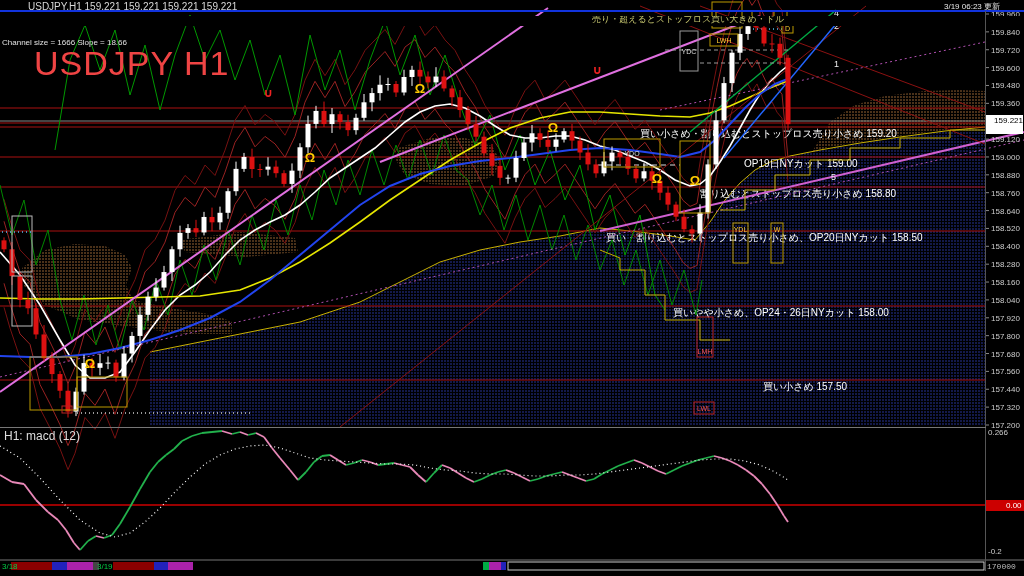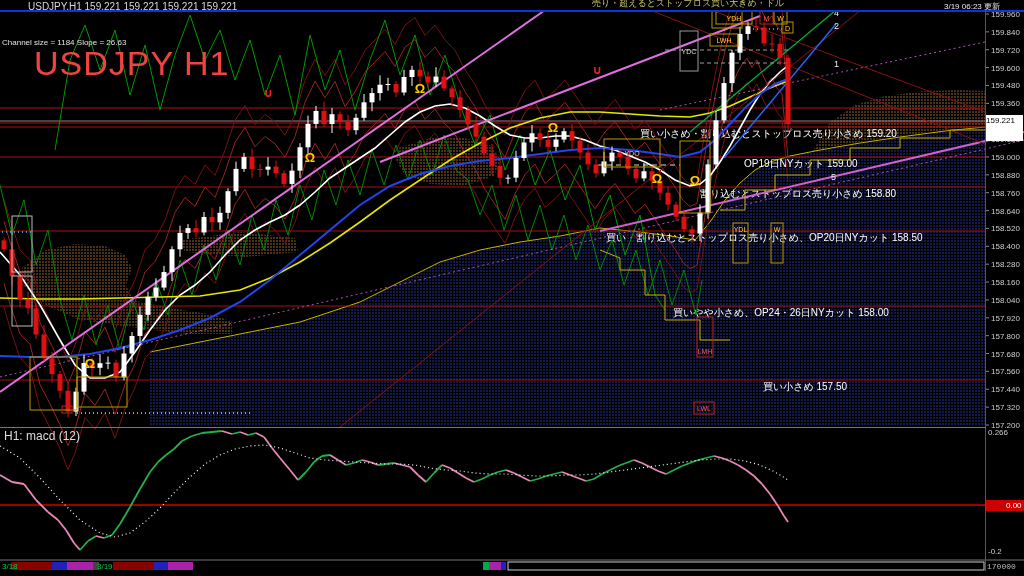--- a/index.html
+++ b/index.html
@@ -1,30 +1,30 @@
 <!DOCTYPE html>
 <html><head>
 <meta charset="utf-8">
 <style>
   html,body{margin:0;padding:0;background:#111;}
   #app{position:relative;width:1024px;height:576px;background:#000;overflow:hidden;
        font-family:"Liberation Sans","DejaVu Sans",sans-serif;}
   .abs{position:absolute;}
-  #titlebar{left:0;top:0;width:1024px;height:10px;background:#000;overflow:hidden;}
+  #titlebar{left:0;top:16px;width:1024px;height:10px;background:#000;overflow:hidden;}
   #symbol-info{left:28px;top:1px;font-size:10px;color:#d8d8d8;white-space:nowrap;}
   #top-note{left:592px;top:-3px;font-size:9px;color:#c8c870;white-space:nowrap;}
   #update-time{left:944px;top:1px;font-size:8px;color:#e8e8e8;white-space:nowrap;}
   #top-blue-line{left:0;top:10px;width:1024px;height:2px;background:#1133dd;}
   #channel-info{left:2px;top:38px;font-size:8px;color:#e0e0e0;white-space:nowrap;}
   #watermark{left:34px;top:44px;font-size:34px;color:#ef4444;letter-spacing:1px;white-space:nowrap;}
   #axis-sep{left:985px;top:11px;width:1px;height:560px;background:#555;}
   #panel-sep{left:0;top:427px;width:986px;height:1px;background:#777;}
   #macd-label{left:4px;top:429px;font-size:12px;color:#dddddd;white-space:nowrap;}
-  #price-box{left:986px;top:115px;width:37px;height:26px;background:#ffffff;color:#000;
-             font-size:8px;line-height:11px;text-align:left;}
+  #price-box{left:986px;top:115px;width:37px;height:19px;background:#ffffff;color:#000;
+             font-size:8px;line-height:11px;text-align:right;}
   #macd-box{left:986px;top:500px;width:37px;height:11px;background:#cc0000;color:#fff;
             font-size:8px;line-height:11px;padding-left:20px;}
   .macd-scale{font-size:8px;color:#cccccc;white-space:nowrap;}
   #macd-top-label{left:988px;top:428px;}
   #macd-bot-label{left:988px;top:547px;}
   #vol-label{left:987px;top:562px;color:#bbbbbb;font-family:Liberation Mono, monospace;}
 </style>
 </head>
 <body>
 
@@ -507,21 +507,21 @@
       </g>
   </svg>
 
   <div id="titlebar" class="abs">
     <div id="top-note" class="abs">売り・超えるとストップロス買い大きめ・ドル</div>
   </div>
   <div id="symbol-info" class="abs">USDJPY,H1  159.221 159.221 159.221 159.221</div>
   <div id="update-time" class="abs">3/19 06:23 更新</div>
   <div id="top-blue-line" class="abs"></div>
 
-  <div id="channel-info" class="abs">Channel size = 1184 Slope = 26.63</div>
+  <div id="channel-info" class="abs">Channel size = 1666 Slope = 18.66</div>
   <div id="watermark" class="abs">USDJPY H1</div>
 
   <div id="axis-sep" class="abs"></div>
   <div id="panel-sep" class="abs"></div>
 
   <div id="price-box" class="abs">159.221</div>
 
   <div id="macd-label" class="abs">H1: macd (12)</div>
   <div id="macd-top-label" class="abs macd-scale">0.266</div>
   <div id="macd-box" class="abs">0.00</div>

